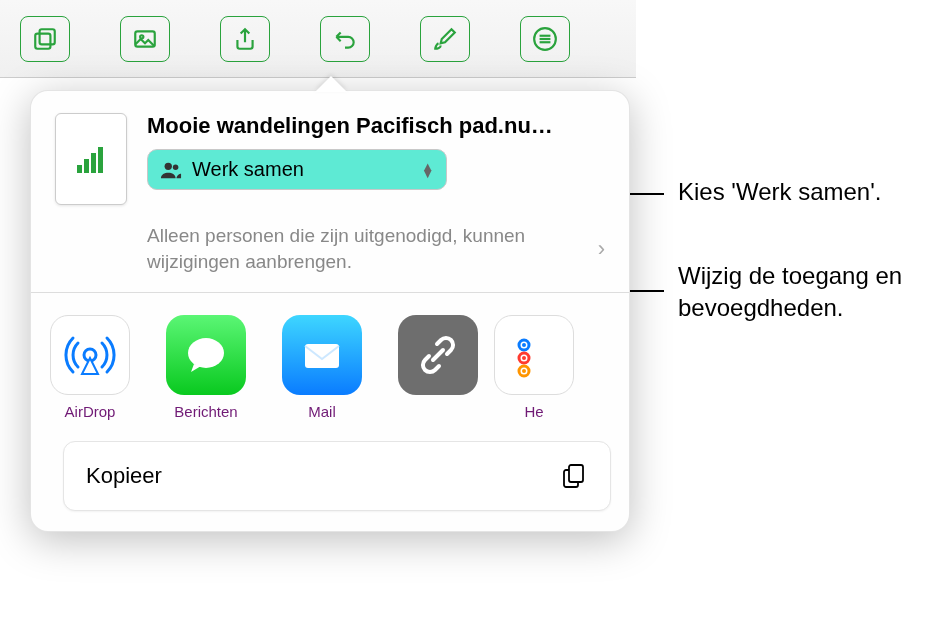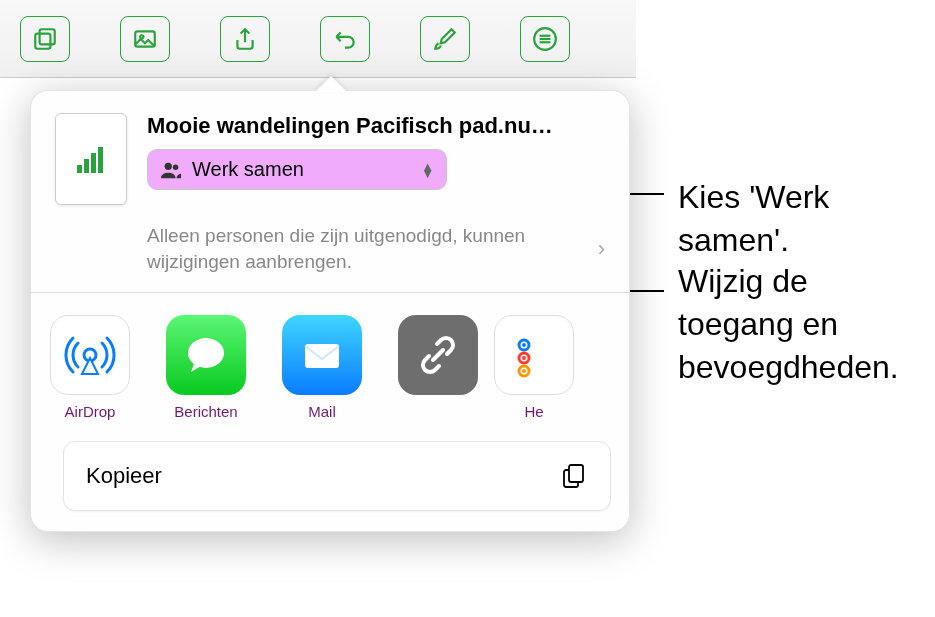--- a/index.html
+++ b/index.html
@@ -93,21 +93,21 @@
       text-overflow: ellipsis;
       margin-bottom: 10px;
     }
     .collab-select {
       display: flex;
       align-items: center;
       border: 1px solid #c8c8c8;
       border-radius: 10px;
       padding: 8px 12px;
       width: 300px;
-      background: #f0abfc;
+      background: #5eead4;
       gap: 10px;
     }
     .collab-select svg.people { width: 22px; height: 18px; fill: #333; }
     .collab-label { font-size: 20px; color: #000; flex: 1; }
     .collab-select .updown { color: #666; font-size: 13px; line-height: 7px; }
     
     .access-row {
       display: flex;
       padding: 0 24px 18px 116px;
       align-items: center;
@@ -168,21 +168,21 @@
       display: flex;
       align-items: center;
       justify-content: space-between;
       box-shadow: 0 1px 2px rgba(0,0,0,0.05);
     }
     .action-label { font-size: 22px; color: #000; }
     
     
     .callout {
       position: absolute;
-      font-size: 32px;
+      font-size: 24px;
       color: #000;
       line-height: 1.35;
     }
     .callout-line {
       position: absolute;
       background: #000;
       height: 1.5px;
     }
     
     

